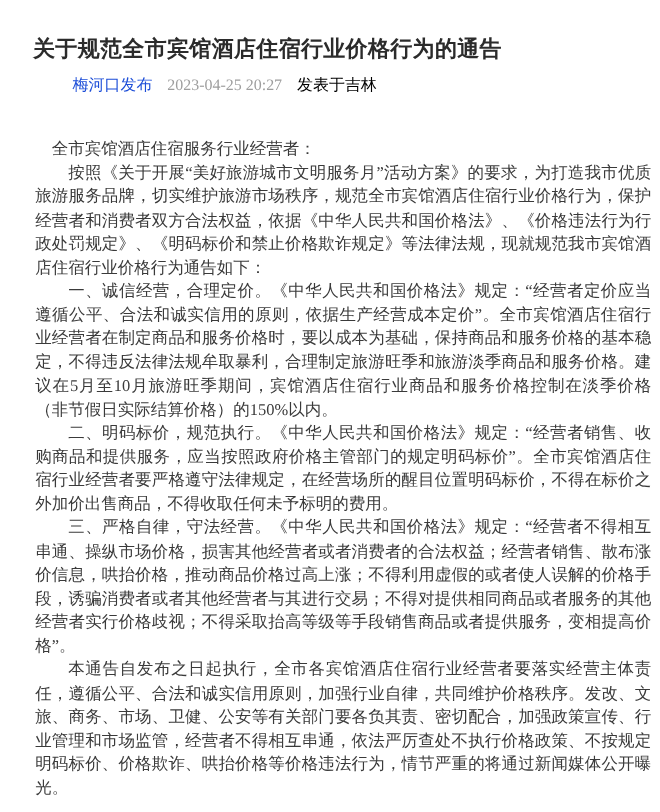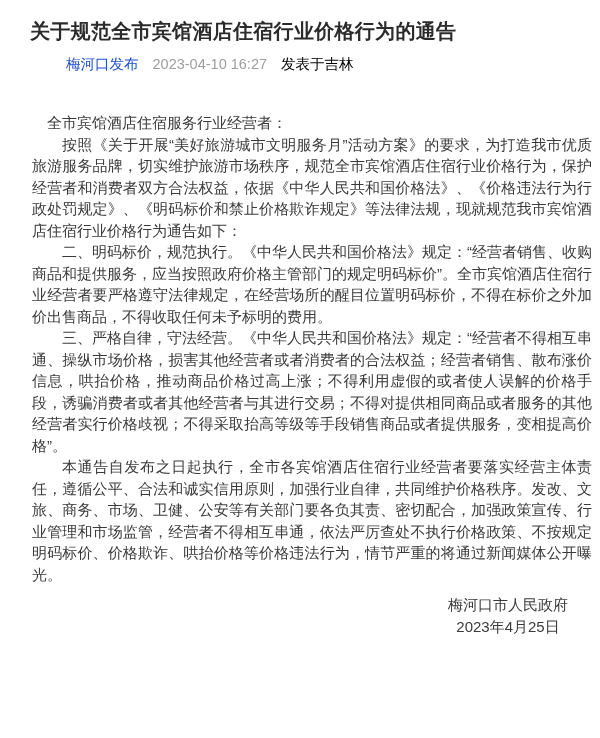--- a/index.html
+++ b/index.html
@@ -10,22 +10,23 @@
   body {
     width: 600px;
     height: 738px;
     overflow: hidden;
     font-family: "Liberation Sans", "DejaVu Sans", sans-serif;
   }
   .page {
     box-sizing: border-box;
     width: 596px;
     height: 738px;
-    padding-top: 18px;
+    padding-top: 32px;
     background: #ffffff;
+    font-family: Liberation Serif, serif;
   }
   .title {
     margin: 0 30px;
     font-size: 20px;
     line-height: 26px;
     font-weight: 700;
     color: #2b2b2b;
     letter-spacing: 0.3px;
   }
   .meta {
@@ -81,27 +82,28 @@
 </style>
 </head>
 <body>
 
 <div class="page">
 
   <h1 class="title">关于规范全市宾馆酒店住宿行业价格行为的通告</h1>
 
   <div class="meta">
     <span class="account">梅河口发布</span>
-    <span class="time">2023-04-10 16:27</span>
+    <span class="time">2023-04-25 20:27</span>
     <span class="loc">发表于吉林</span>
   </div>
 
   <div class="article-body">
     <p class="salutation">全市宾馆酒店住宿服务行业经营者：</p>
     <p class="para">按照《关于开展“美好旅游城市文明服务月”活动方案》的要求，为打造我市优质旅游服务品牌，切实维护旅游市场秩序，规范全市宾馆酒店住宿行业价格行为，保护经营者和消费者双方合法权益，依据《中华人民共和国价格法》、《价格违法行为行政处罚规定》、《明码标价和禁止价格欺诈规定》等法律法规，现就规范我市宾馆酒店住宿行业价格行为通告如下：</p>
+    <p class="para">一、诚信经营，合理定价。《中华人民共和国价格法》规定：“经营者定价应当遵循公平、合法和诚实信用的原则，依据生产经营成本定价”。全市宾馆酒店住宿行业经营者在制定商品和服务价格时，要以成本为基础，保持商品和服务价格的基本稳定，不得违反法律法规牟取暴利，合理制定旅游旺季和旅游淡季商品和服务价格。建议在5月至10月旅游旺季期间，宾馆酒店住宿行业商品和服务价格控制在淡季价格（非节假日实际结算价格）的150%以内。</p>
     <p class="para">二、明码标价，规范执行。《中华人民共和国价格法》规定：“经营者销售、收购商品和提供服务，应当按照政府价格主管部门的规定明码标价”。全市宾馆酒店住宿行业经营者要严格遵守法律规定，在经营场所的醒目位置明码标价，不得在标价之外加价出售商品，不得收取任何未予标明的费用。</p>
     <p class="para">三、严格自律，守法经营。《中华人民共和国价格法》规定：“经营者不得相互串通、操纵市场价格，损害其他经营者或者消费者的合法权益；经营者销售、散布涨价信息，哄抬价格，推动商品价格过高上涨；不得利用虚假的或者使人误解的价格手段，诱骗消费者或者其他经营者与其进行交易；不得对提供相同商品或者服务的其他经营者实行价格歧视；不得采取抬高等级等手段销售商品或者提供服务，变相提高价格”。</p>
     <p class="para">本通告自发布之日起执行，全市各宾馆酒店住宿行业经营者要落实经营主体责任，遵循公平、合法和诚实信用原则，加强行业自律，共同维护价格秩序。发改、文旅、商务、市场、卫健、公安等有关部门要各负其责、密切配合，加强政策宣传、行业管理和市场监管，经营者不得相互串通，依法严厉查处不执行价格政策、不按规定明码标价、价格欺诈、哄抬价格等价格违法行为，情节严重的将通过新闻媒体公开曝光。</p>
 
     <div class="signature">
       <div class="sig-inner">
         <div>梅河口市人民政府</div>
         <div>2023年4月25日</div>
       </div>
     </div>

